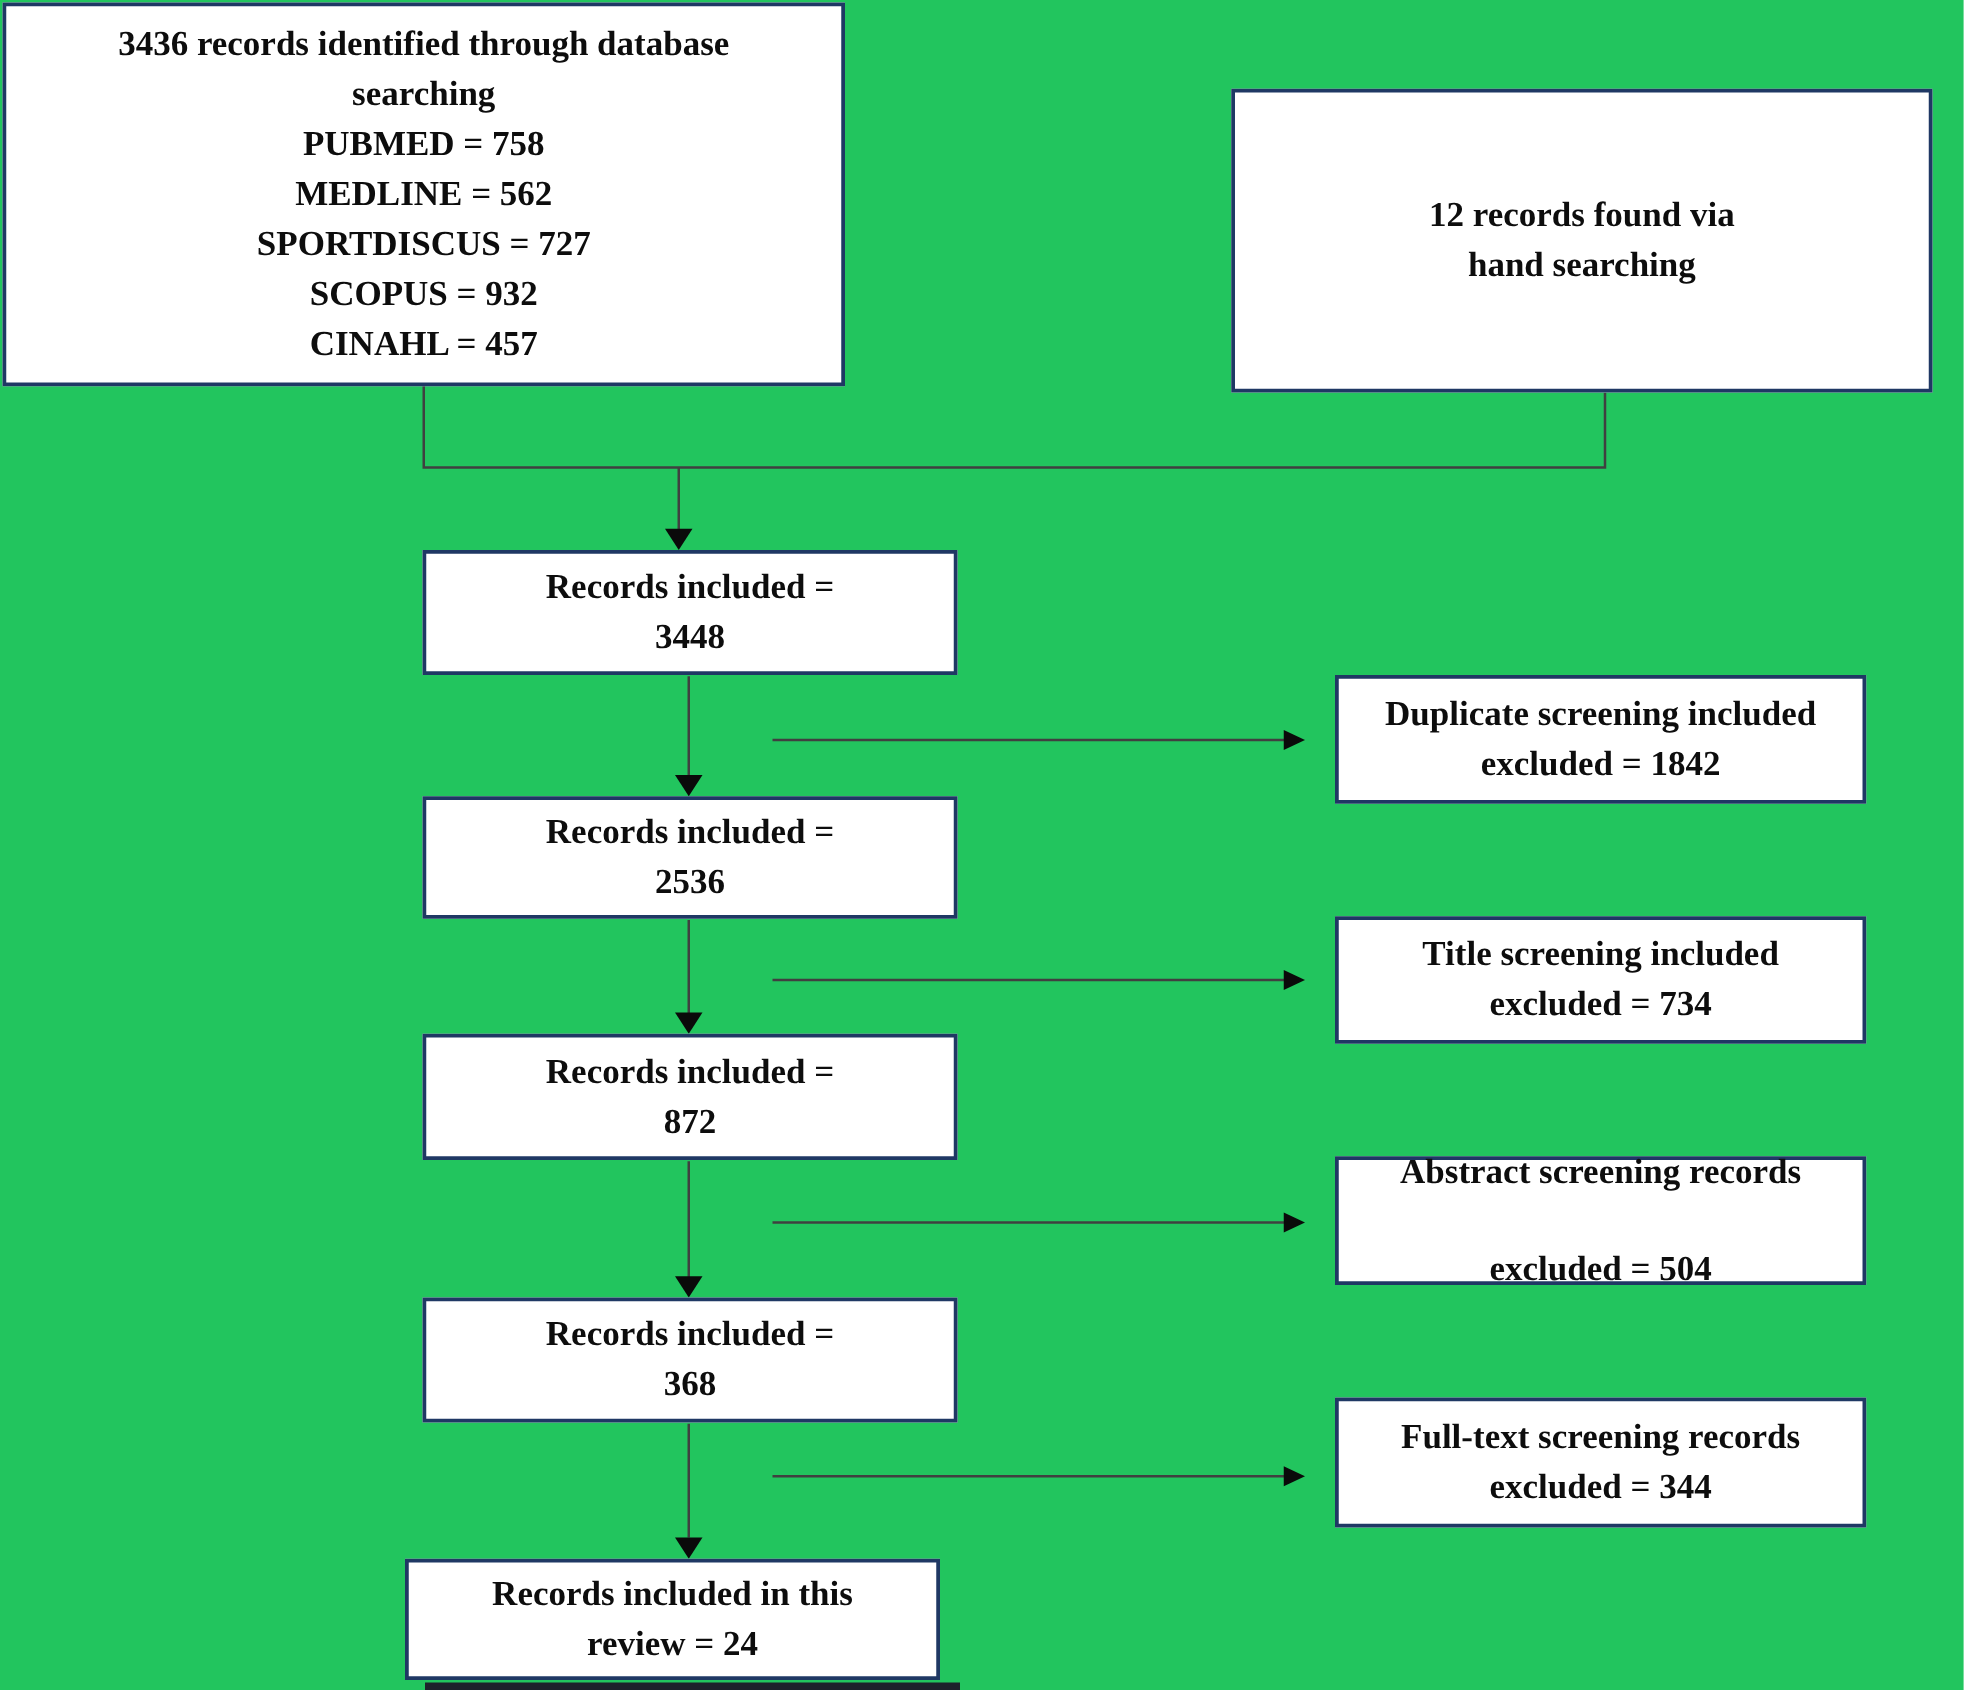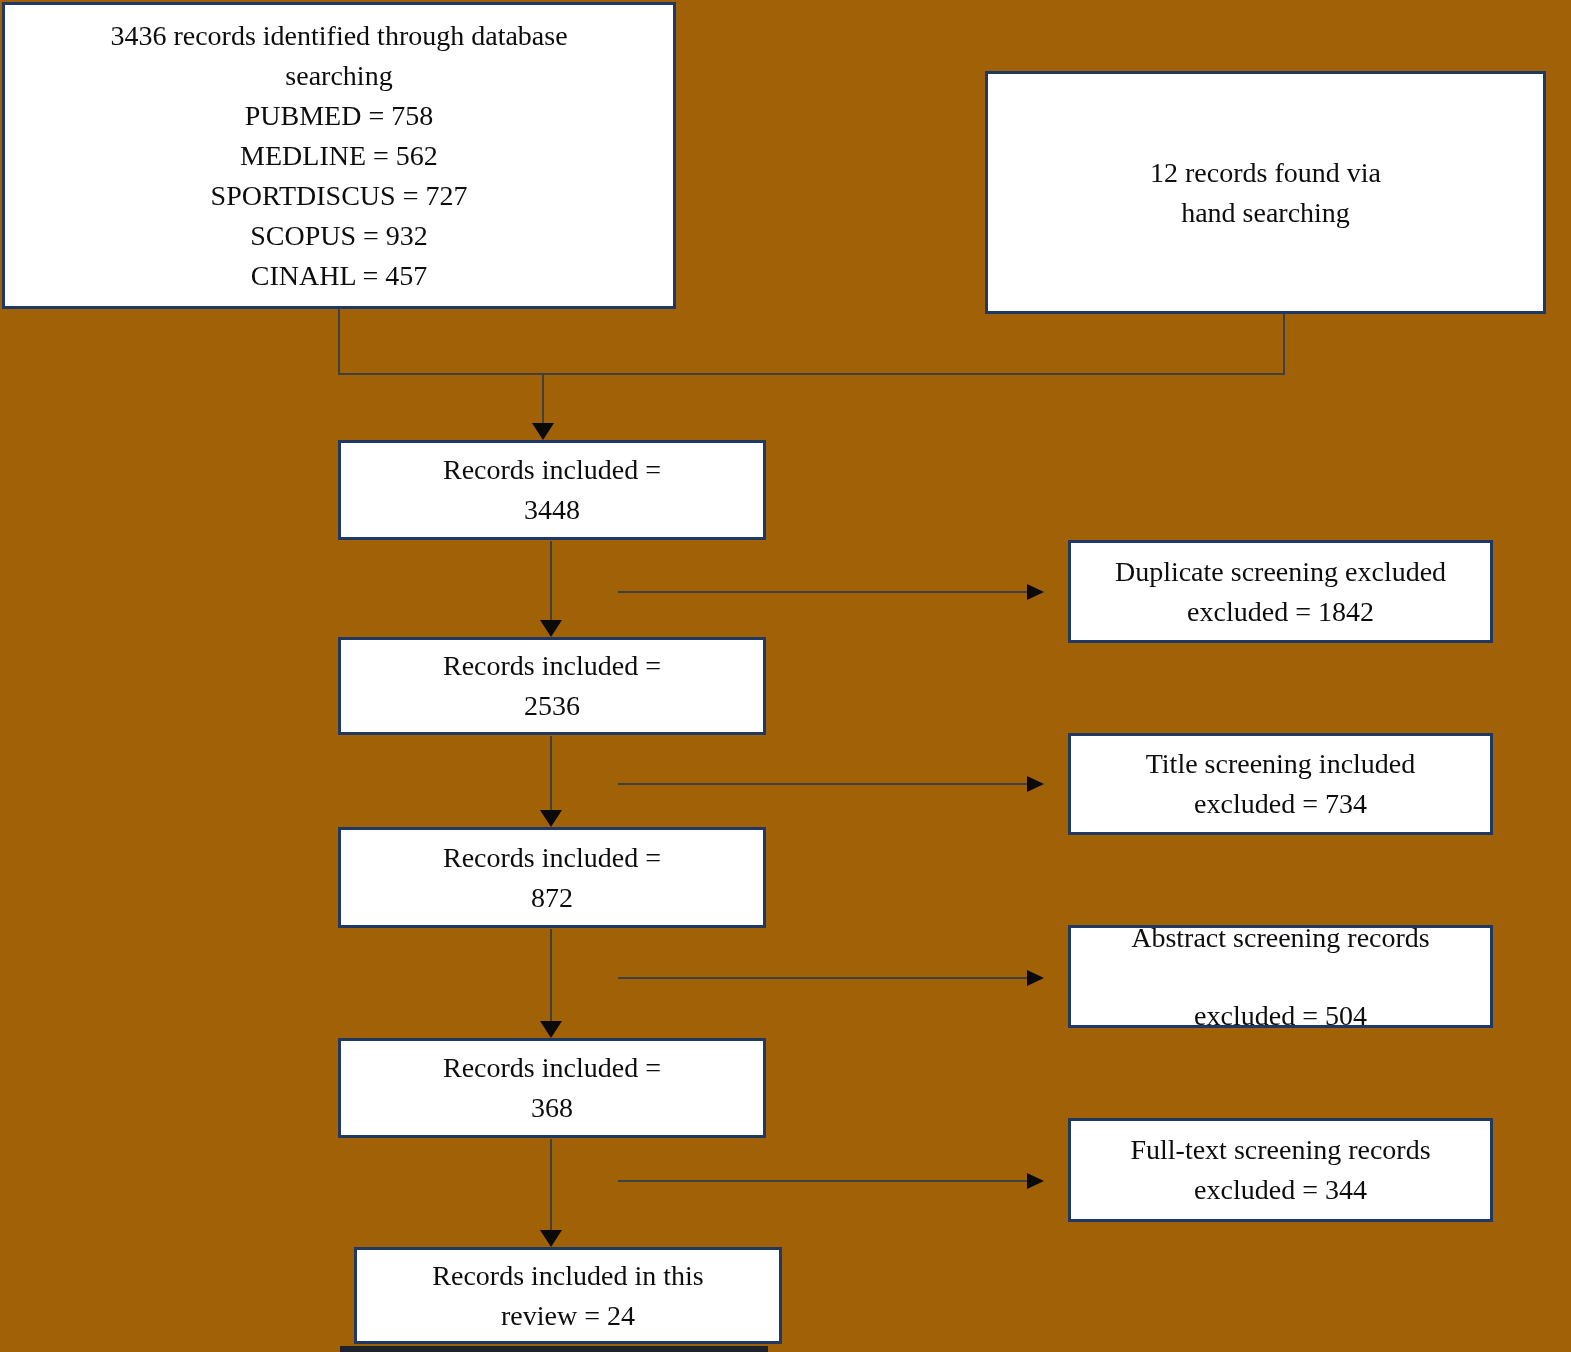--- a/index.html
+++ b/index.html
@@ -4,24 +4,25 @@
 <style>
   html, body {
     margin: 0;
     padding: 0;
     background: #ffffff;
   }
   .canvas {
     position: relative;
     width: 1571px;
     height: 1352px;
-    background: #a16207;
+    background: #22c55e;
     overflow: hidden;
     font-family: "Liberation Serif", "DejaVu Serif", serif;
     color: #0d0d0d;
+    font-weight: bold;
   }
   .connectors {
     position: absolute;
     left: 0;
     top: 0;
     width: 1571px;
     height: 1352px;
   }
   .box {
     position: absolute;
@@ -37,21 +38,21 @@
     line-height: 40px;
   }
   .box .tline { width: 100%; }
 
   #box-database   { left: 2px;    top: 2px;    width: 674px; height: 307px; }
   #box-hand       { left: 985px;  top: 71px;   width: 561px; height: 243px; align-items: center; }
   #box-3448       { left: 338px;  top: 440px;  width: 428px; height: 100px; }
   #box-1606       { left: 338px;  top: 637px;  width: 428px; height: 98px;  }
   #box-872        { left: 338px;  top: 827px;  width: 428px; height: 101px; }
   #box-368        { left: 338px;  top: 1038px; width: 428px; height: 100px; }
-  #box-review     { left: 354px;  top: 1247px; width: 428px; height: 97px;  }
+  #box-review     { left: 324px;  top: 1247px; width: 428px; height: 97px;  }
   #box-duplicate  { left: 1068px; top: 540px;  width: 425px; height: 103px; }
   #box-title      { left: 1068px; top: 733px;  width: 425px; height: 102px; }
   #box-abstract   { left: 1068px; top: 925px;  width: 425px; height: 103px; gap: 38px; }
   #box-fulltext   { left: 1068px; top: 1118px; width: 425px; height: 104px; }
 </style>
 </head>
 <body>
 
 <div class="canvas">
 
@@ -134,21 +135,21 @@
     <div class="tline">Records included =</div>
     <div class="tline">368</div>
   </div>
 
   <div class="box" id="box-review">
     <div class="tline">Records included in this</div>
     <div class="tline">review = 24</div>
   </div>
 
   <div class="box" id="box-duplicate">
-    <div class="tline">Duplicate screening excluded</div>
+    <div class="tline">Duplicate screening included</div>
     <div class="tline">excluded = 1842</div>
   </div>
 
   <div class="box" id="box-title">
     <div class="tline">Title screening included</div>
     <div class="tline">excluded = 734</div>
   </div>
 
   <div class="box" id="box-abstract">
     <div class="tline">Abstract screening records</div>

